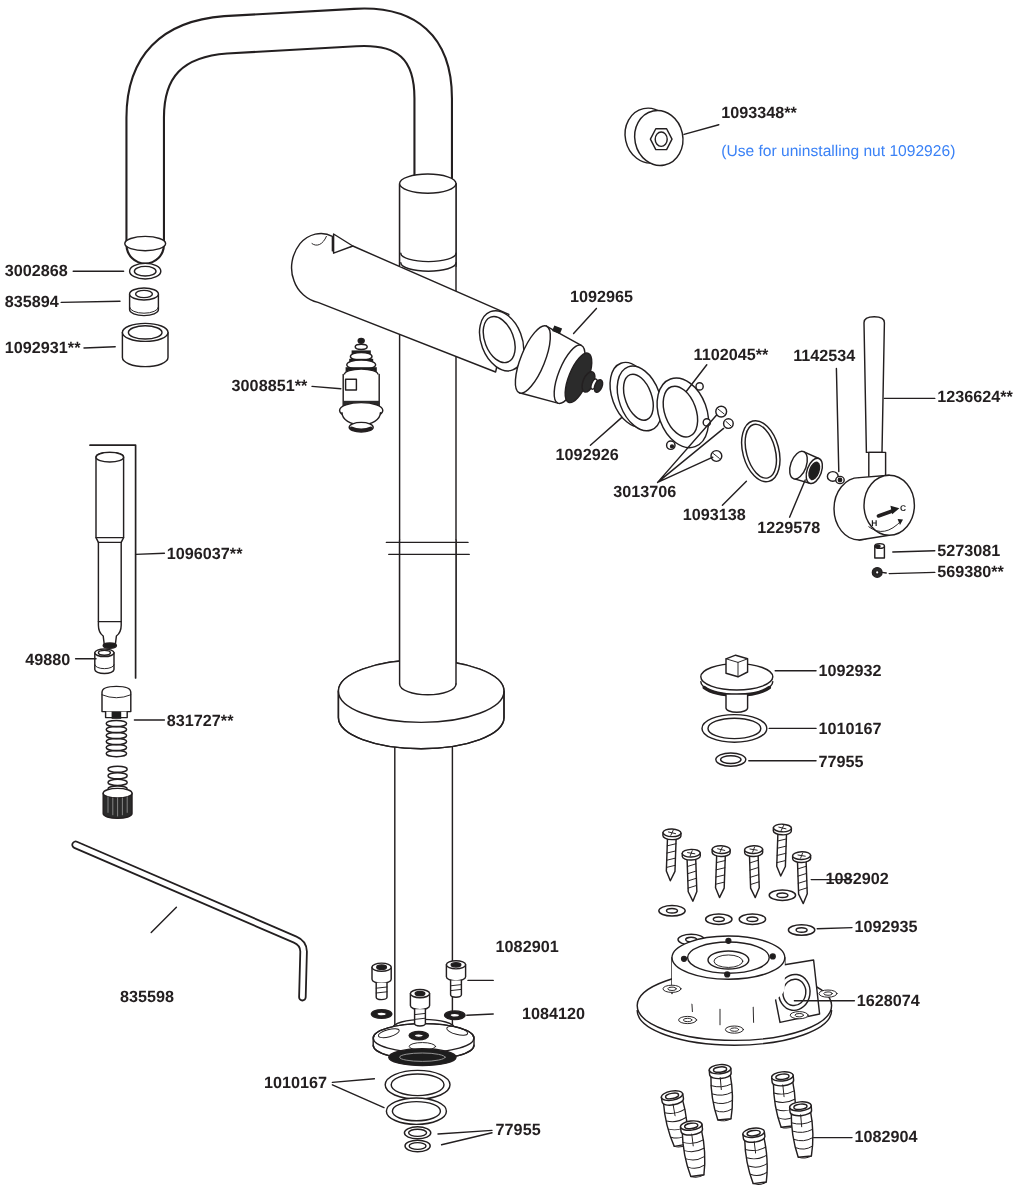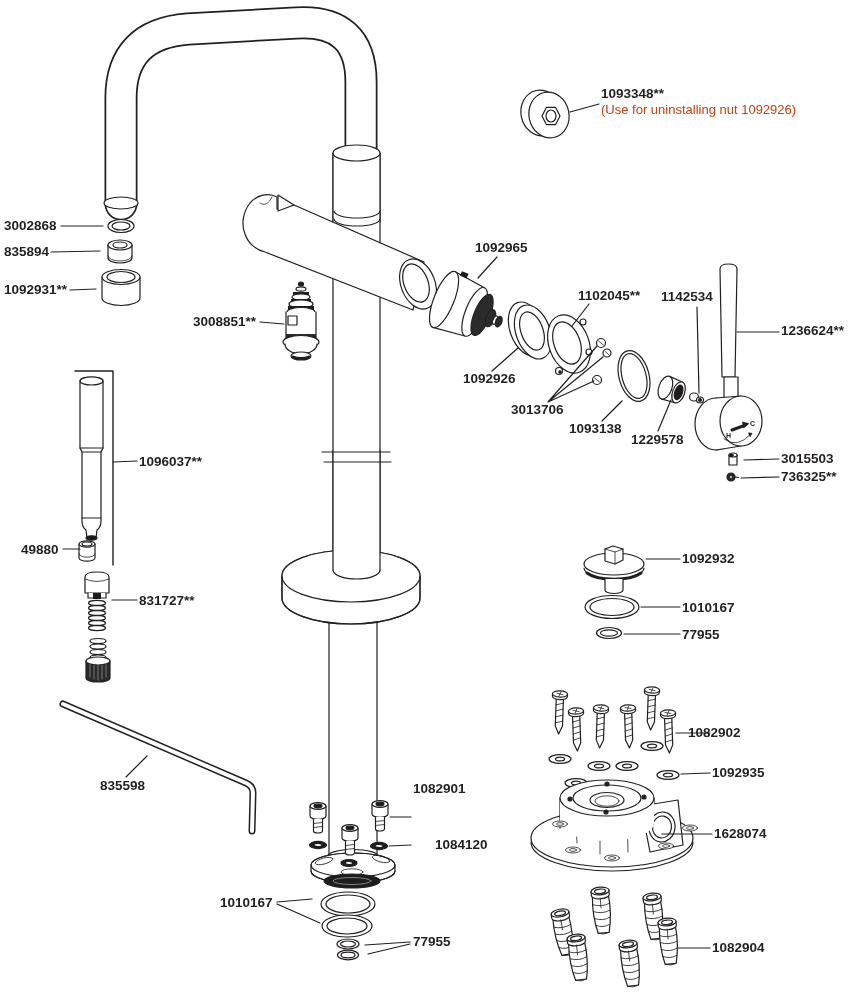--- a/index.html
+++ b/index.html
@@ -1,19 +1,19 @@
 <!DOCTYPE html>
 <html><head>
 <meta charset="utf-8">
 <style>
   html,body{margin:0;padding:0;background:#fff;}
   .stage{position:relative;width:852px;height:998px;background:#fff;overflow:hidden;
          font-family:"Liberation Sans",sans-serif;}
   .lbl{position:absolute;font-weight:bold;font-size:13.5px;color:#231f20;white-space:nowrap;line-height:1;}
-  .note{position:absolute;font-weight:normal;font-size:13px;color:#c2410c;white-space:nowrap;line-height:1;}
+  .note{position:absolute;font-weight:normal;font-size:13px;color:#3b82f6;white-space:nowrap;line-height:1;margin-top:16px;}
   #art{position:absolute;left:0;top:0;}
   #art *{stroke:#231f20;stroke-width:1.2;fill:none;stroke-linejoin:round;stroke-linecap:round;}
   #art .w{fill:#ffffff;}
   #art .d{fill:#1d1d1d;}
   #art .g{fill:#2b2b2b;}
   #art .nost{stroke:none;}
   #art .thin{stroke-width:0.8;}
   #art .ld{stroke-width:1.05;}
   #art text{stroke:none;fill:#1d1d1d;font-family:"Liberation Sans",sans-serif;font-weight:bold;}
 </style>
@@ -420,26 +420,26 @@
 <div class="lbl" style="left:4px;top:283px">1092931**</div>
 <div class="lbl" style="left:193px;top:315px">3008851**</div>
 <div class="lbl" style="left:475px;top:241px">1092965</div>
 <div class="lbl" style="left:463px;top:372px">1092926</div>
 <div class="lbl" style="left:578px;top:289px">1102045**</div>
 <div class="lbl" style="left:661px;top:290px">1142534</div>
 <div class="lbl" style="left:781px;top:324px">1236624**</div>
 <div class="lbl" style="left:511px;top:403px">3013706</div>
 <div class="lbl" style="left:569px;top:422px">1093138</div>
 <div class="lbl" style="left:631px;top:433px">1229578</div>
-<div class="lbl" style="left:781px;top:452px">3015503</div>
-<div class="lbl" style="left:781px;top:470px">736325**</div>
+<div class="lbl" style="left:781px;top:452px">5273081</div>
+<div class="lbl" style="left:781px;top:470px">569380**</div>
 <div class="lbl" style="left:139px;top:455px">1096037**</div>
 <div class="lbl" style="left:21px;top:543px">49880</div>
 <div class="lbl" style="left:139px;top:594px">831727**</div>
-<div class="lbl" style="left:100px;top:779px">835598</div>
+<div class="lbl" style="left:100px;top:824px">835598</div>
 <div class="lbl" style="left:682px;top:552px">1092932</div>
 <div class="lbl" style="left:682px;top:601px">1010167</div>
 <div class="lbl" style="left:682px;top:628px">77955</div>
 <div class="lbl" style="left:688px;top:726px">1082902</div>
 <div class="lbl" style="left:712px;top:766px">1092935</div>
 <div class="lbl" style="left:714px;top:827px">1628074</div>
 <div class="lbl" style="left:413px;top:782px">1082901</div>
 <div class="lbl" style="left:435px;top:838px">1084120</div>
 <div class="lbl" style="left:220px;top:896px">1010167</div>
 <div class="lbl" style="left:413px;top:935px">77955</div>

